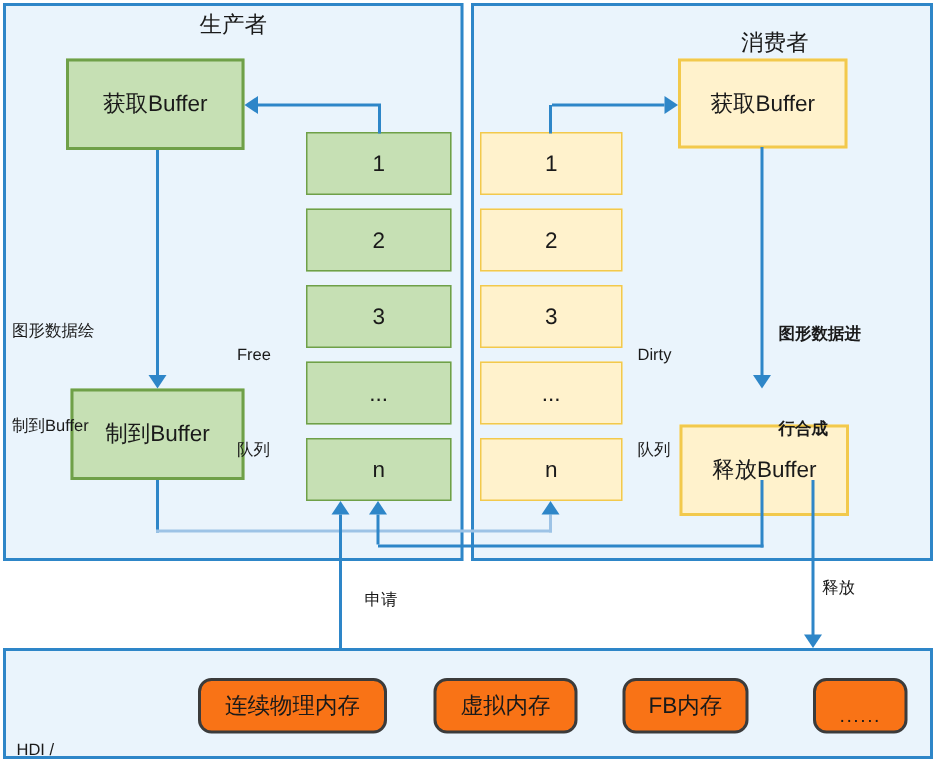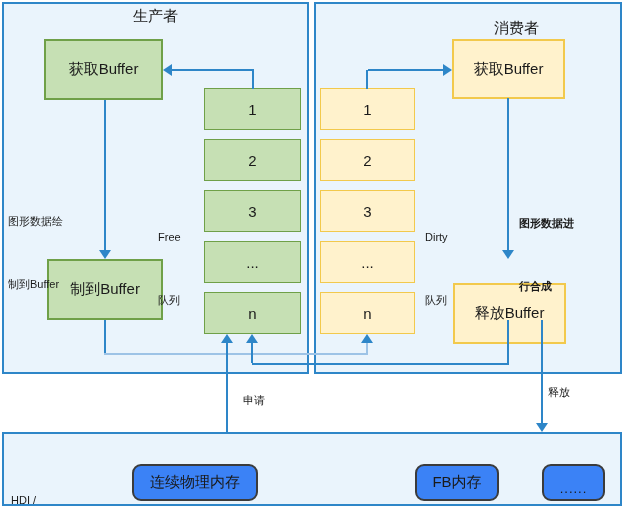--- a/index.html
+++ b/index.html
@@ -26,23 +26,23 @@
         justify-content:center;font-size:15px;}
   .lbl{position:absolute;font-size:11px;line-height:21px;white-space:pre;}
   .hline{position:absolute;height:2px;background:#2E86C8;}
   .vline{position:absolute;width:2px;background:#2E86C8;}
   .light{background:#9DC3E6;}
   .arr{position:absolute;width:0;height:0;}
   .arr-left{border-top:6px solid transparent;border-bottom:6px solid transparent;border-right:9px solid #2E86C8;}
   .arr-right{border-top:6px solid transparent;border-bottom:6px solid transparent;border-left:9px solid #2E86C8;}
   .arr-down{border-left:6px solid transparent;border-right:6px solid transparent;border-top:9px solid #2E86C8;}
   .arr-up{border-left:6px solid transparent;border-right:6px solid transparent;border-bottom:9px solid #2E86C8;}
-  .mem{position:absolute;top:452px;height:37px;background:#3b82f6;border:2px solid #3B3B3B;
+  .mem{position:absolute;top:452px;height:37px;background:#f97316;border:2px solid #3B3B3B;
        border-radius:9px;box-sizing:border-box;display:flex;align-items:center;
-       justify-content:center;font-size:15px;margin-top:12px;}
+       justify-content:center;font-size:15px;}
   #mem-dots{align-items:flex-end;padding-bottom:3px;font-size:13px;letter-spacing:1px;}
 </style>
 </head>
 <body>
 
 <div id="canvas">
 
   <div class="panel" id="producer-panel"></div>
   <div class="panel" id="consumer-panel"></div>
   <div class="panel" id="hdi-panel"></div>
@@ -118,16 +118,17 @@
 
   <div class="vline" style="left:541px;top:320px;height:104px;"></div>
   <div class="arr arr-down" style="left:536px;top:423px;"></div>
   <div class="lbl" style="left:548px;top:382px;">释放</div>
 
   <div class="lbl" style="left:11px;top:448px;">
     <div>HDI /</div>
     
   </div>
   <div class="mem" style="left:132px;width:126px;">连续物理内存</div>
+  <div class="mem" style="left:289px;width:96px;">虚拟内存</div>
   <div class="mem" style="left:415px;width:84px;">FB内存</div>
   <div class="mem" id="mem-dots" style="left:542px;width:63px;">......</div>
 
 </div>
 
 </body></html>

